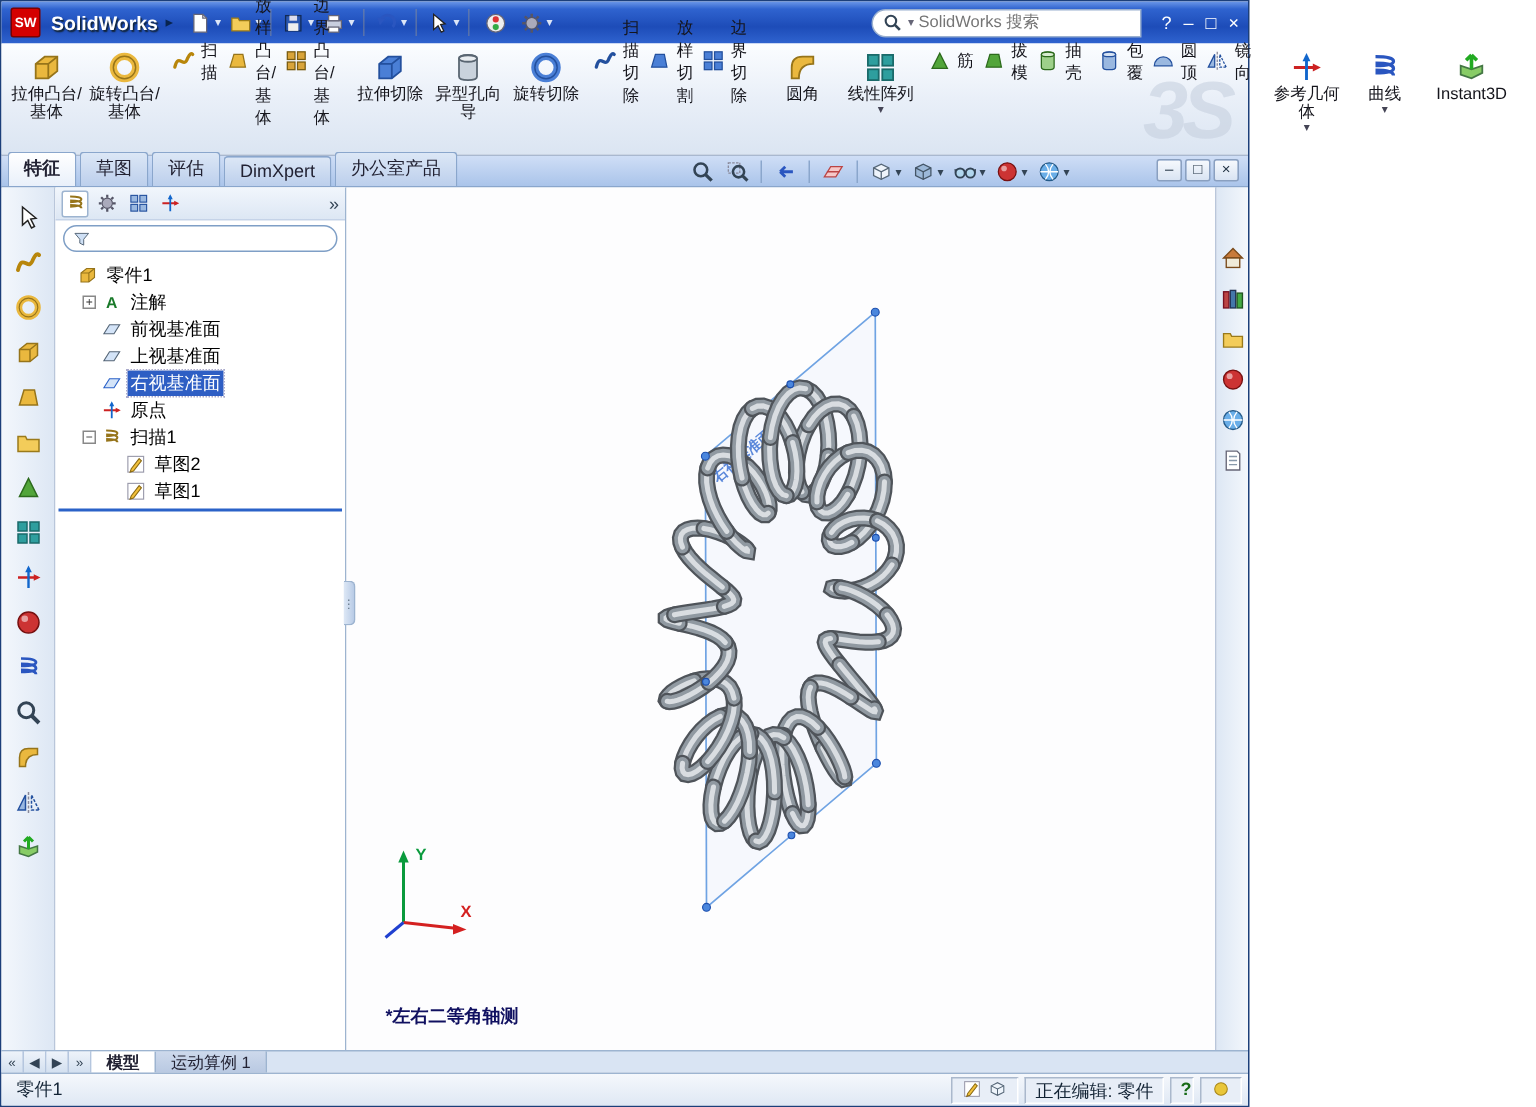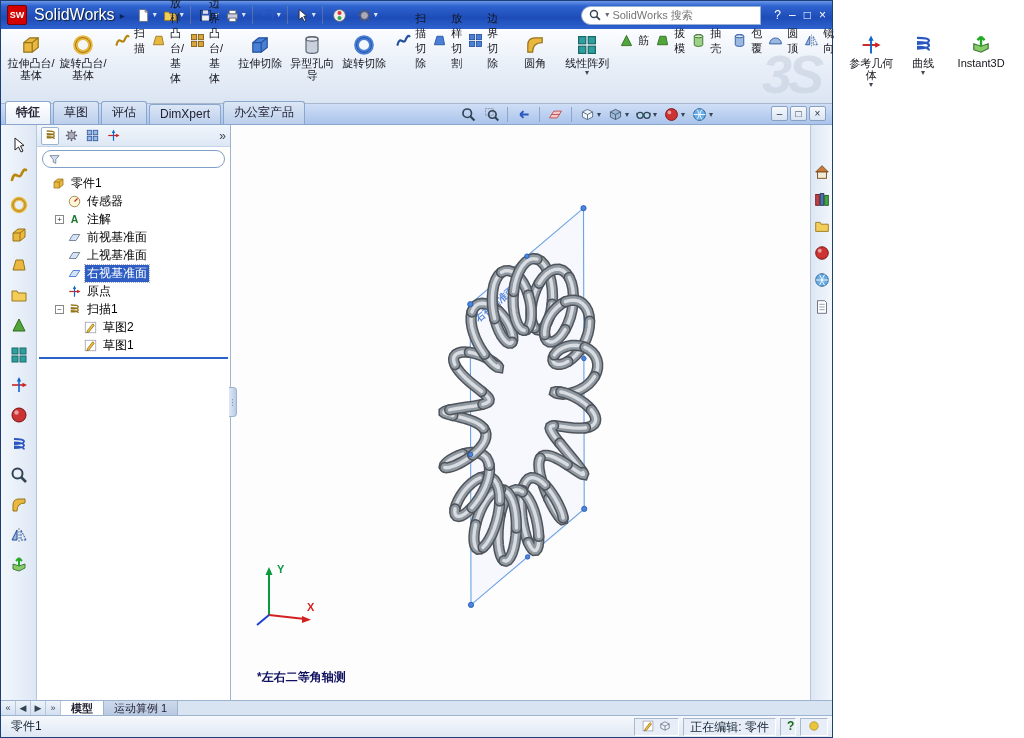--- a/index.html
+++ b/index.html
@@ -2,21 +2,21 @@
 <html><head>
 <meta charset="utf-8">
 <style>
   *{margin:0;padding:0;box-sizing:border-box;}
   html,body{width:1024px;height:738px;overflow:hidden;font-family:"Liberation Sans",sans-serif;font-size:12px;background:#fff;}
   .app{width:833px;height:738px;display:flex;flex-direction:column;border:1px solid #1c3f7a;}
 
   
   .titlebar{height:28px;background:linear-gradient(#6b97e8 0%,#2f63cf 18%,#1d4cb8 60%,#2f63cf 100%);display:flex;align-items:center;color:#fff;padding:0 6px;gap:3px;position:relative;flex:0 0 auto;}
   .logo-box{width:20px;height:20px;background:#d40000;border:1px solid #7a0000;color:#fff;font-weight:bold;font-size:9px;display:flex;align-items:center;justify-content:center;border-radius:2px;}
-  .app-name{font-weight:normal;font-size:16px;text-shadow:1px 1px 1px #123;margin:0 2px 0 4px;}
+  .app-name{font-weight:bold;font-size:13px;text-shadow:1px 1px 1px #123;margin:0 2px 0 4px;}
   .flyout{color:#08244f;font-size:10px;margin-right:6px;}
   .tb-btn{width:24px;height:22px;display:flex;align-items:center;justify-content:center;gap:1px;border-radius:2px;}
   .tb-ic{width:17px;height:17px;display:inline-block;}
   .crt{font-size:8px;color:#dce6f8;line-height:8px;}
   .tb-sep{width:1px;height:18px;background:#ffffff55;border-left:1px solid #00000033;margin:0 2px;}
   .doc-title{position:absolute;left:0;right:0;text-align:center;font-size:12px;color:#fff;pointer-events:none;}
   .search-box{margin-left:auto;height:19px;background:#fff;border:1px solid #9ab0d0;border-radius:10px 0 0 10px;display:flex;align-items:center;padding:0 6px;gap:3px;width:180px;}
   .search-box input{border:none;outline:none;font-size:11px;width:128px;color:#444;font-family:"Liberation Sans",sans-serif;background:transparent;}
   .search-ic{width:14px;height:14px;}
   .win-ctl{display:flex;align-items:center;gap:8px;margin-left:10px;font-size:12px;color:#fff;}
@@ -558,28 +558,20 @@
             </svg></span>
       </div>
       <div class="tree">
         <div class="trow">
           <span class="noexp"></span>
           <span class="ti"><svg viewBox="0 0 20 20" width="100%" height="100%">
                 <path d="M4 8 9 4 16 4 16 12 11 16 4 16Z" fill="#eab83e" stroke="#96741a"></path>
                 <path d="M4 8 11 8 11 16M11 8 16 4" fill="none" stroke="#96741a"></path>
               </svg></span>
           <span class="tlab">零件1</span>
-        </div>
-        <div class="trow ind1">
-          <span class="noexp"></span>
-          <span class="ti"><svg viewBox="0 0 20 20" width="100%" height="100%">
-                <circle cx="10" cy="10" r="7" fill="#fdf6d8" stroke="#8a6a14"></circle>
-                <line x1="10" y1="10" x2="14" y2="6" stroke="#c22" stroke-width="1.6"></line>
-              </svg></span>
-          <span class="tlab">传感器</span>
         </div>
         <div class="trow ind1">
           <span class="exp">+</span>
           <span class="ti"><svg viewBox="0 0 20 20" width="100%" height="100%">
                 <text x="10" y="15" font-size="14" font-weight="bold" text-anchor="middle" fill="#1a7a2a">A</text>
               </svg></span>
           <span class="tlab">注解</span>
         </div>
         <div class="trow ind1">
           <span class="noexp"></span>

